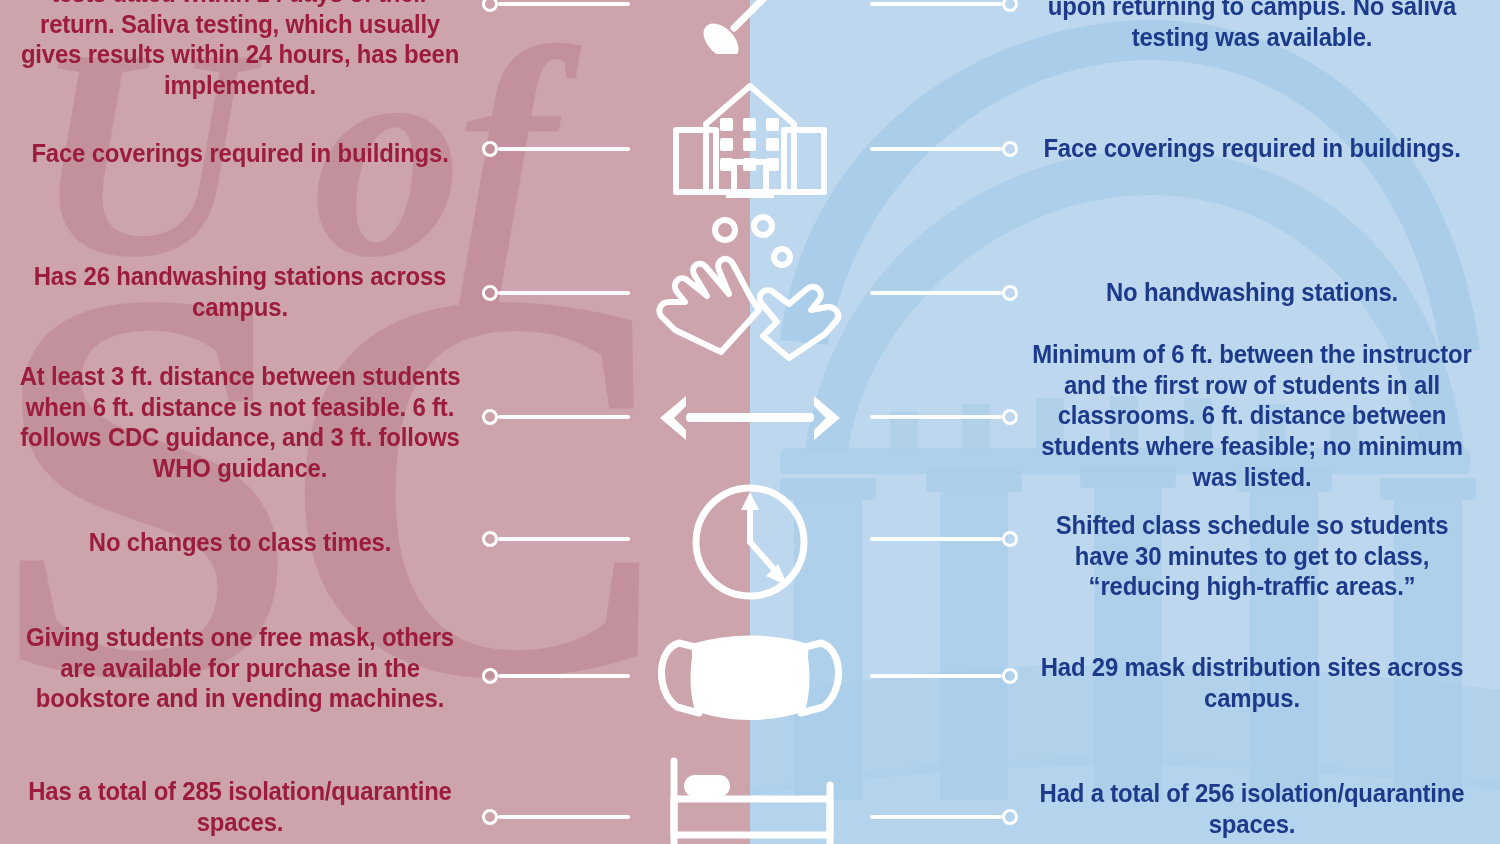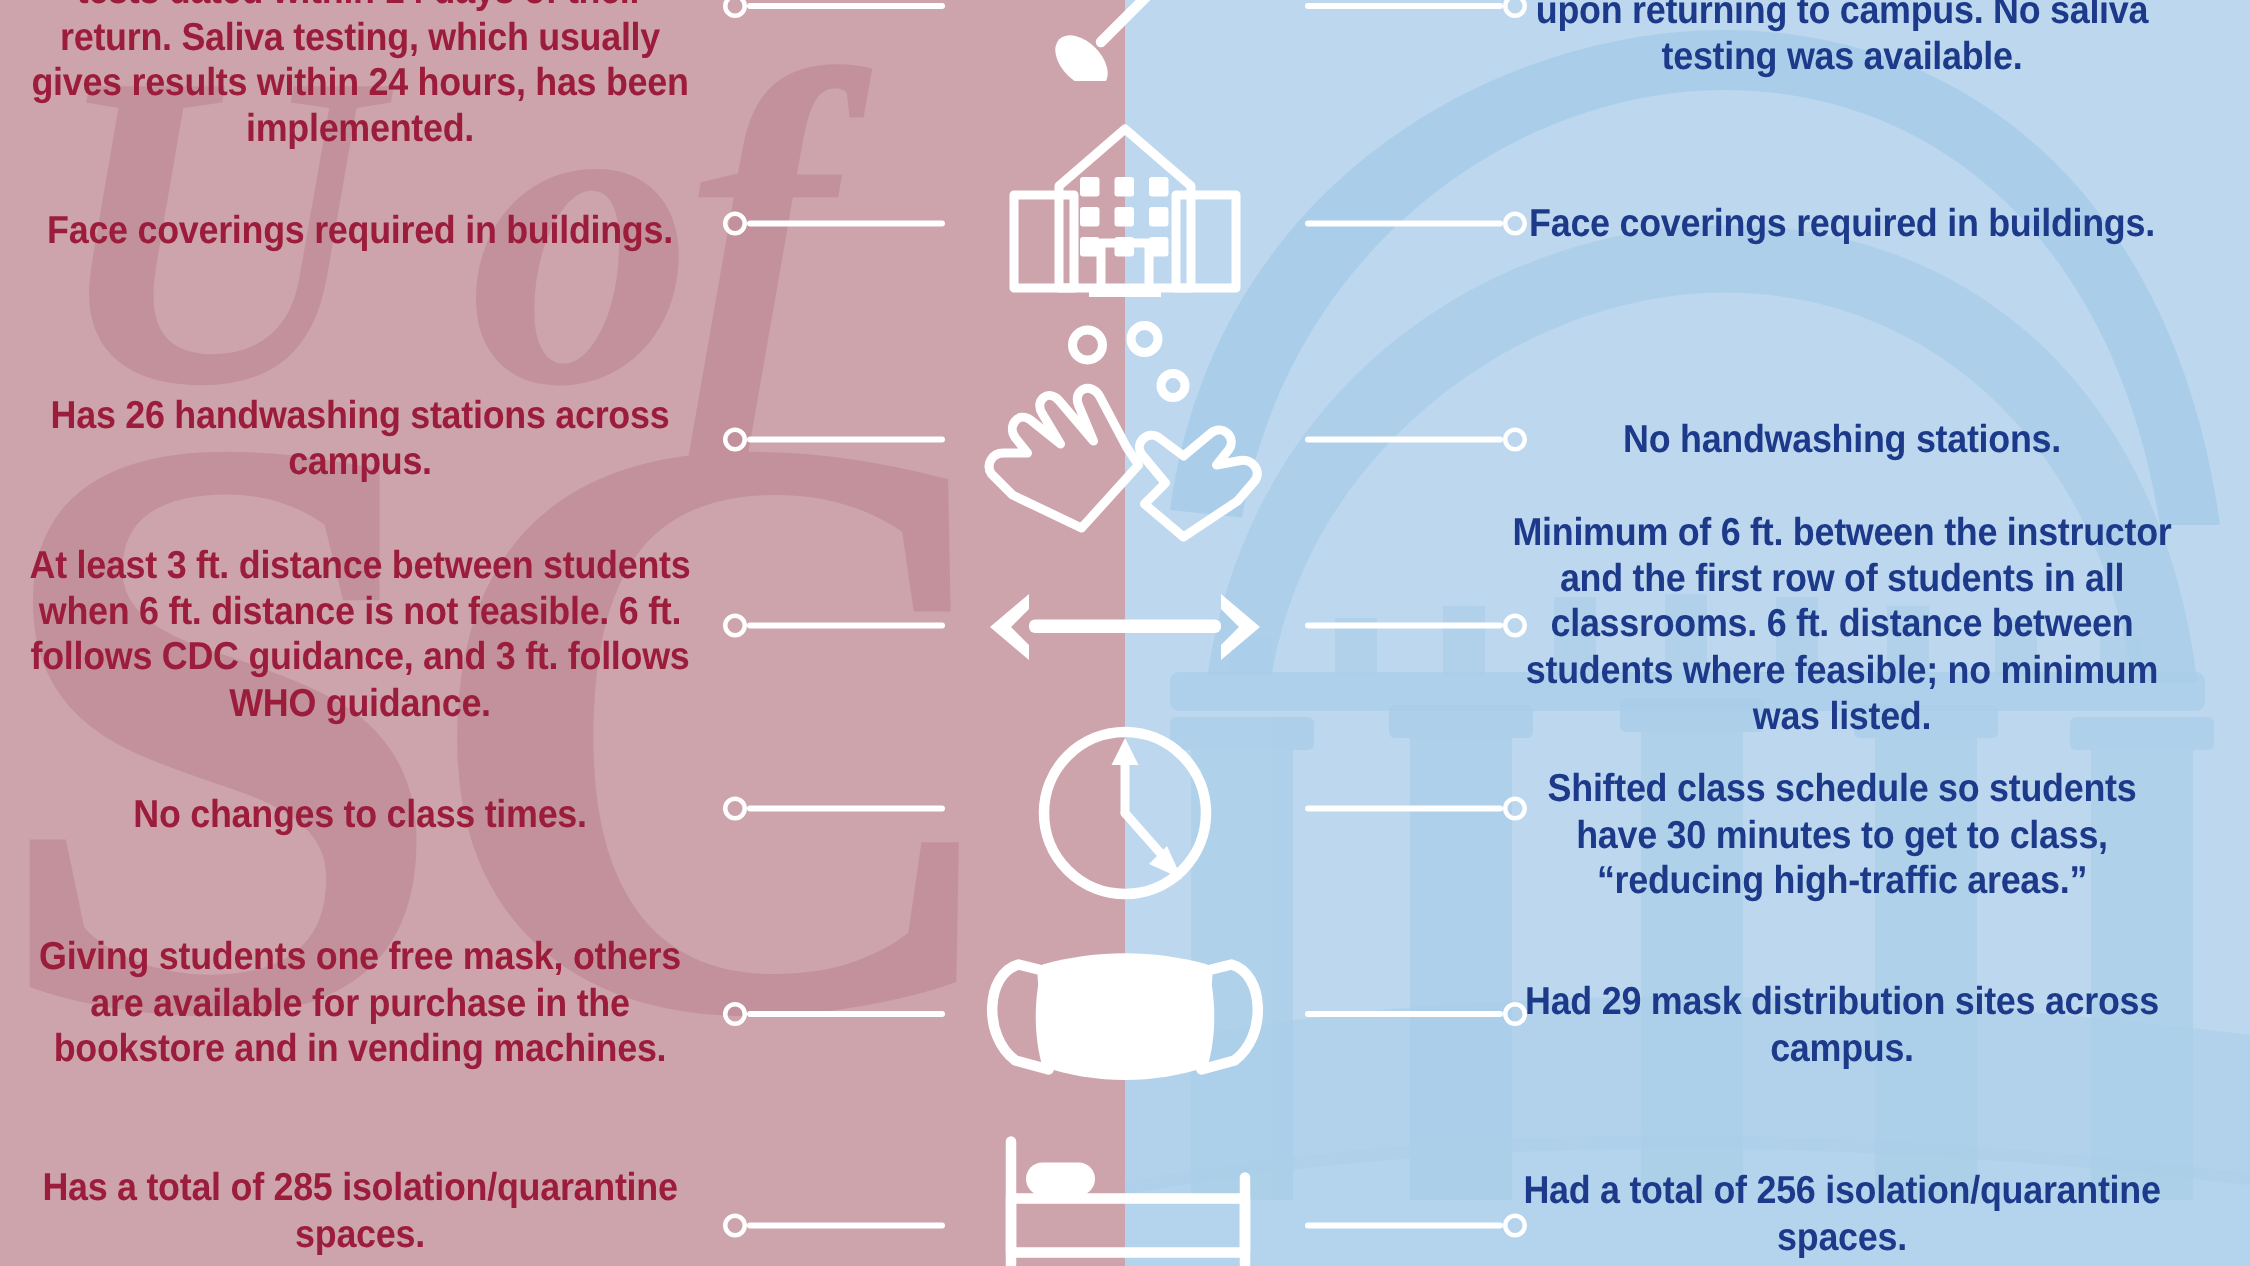--- a/index.html
+++ b/index.html
@@ -45,21 +45,21 @@
   .wm-right {
     position:absolute; left:750px; top:0; width:750px; height:844px;
     overflow:hidden; pointer-events:none;
   }
 
   
   .col {
     position:absolute; top:0; height:844px;
   }
   .col-left  { left:0;    width:480px; }
-  .col-right { left:988px; width:480px; }
+  .col-right { left:1012px; width:480px; }
 
   .item {
     position:absolute; width:100%;
     font-family:"Liberation Sans Narrow","Liberation Sans", sans-serif;
     font-weight:700;
     font-size:26px;
     line-height:1.18;
     text-align:center;
     letter-spacing:-.2px;
     transform:scaleX(.92);

